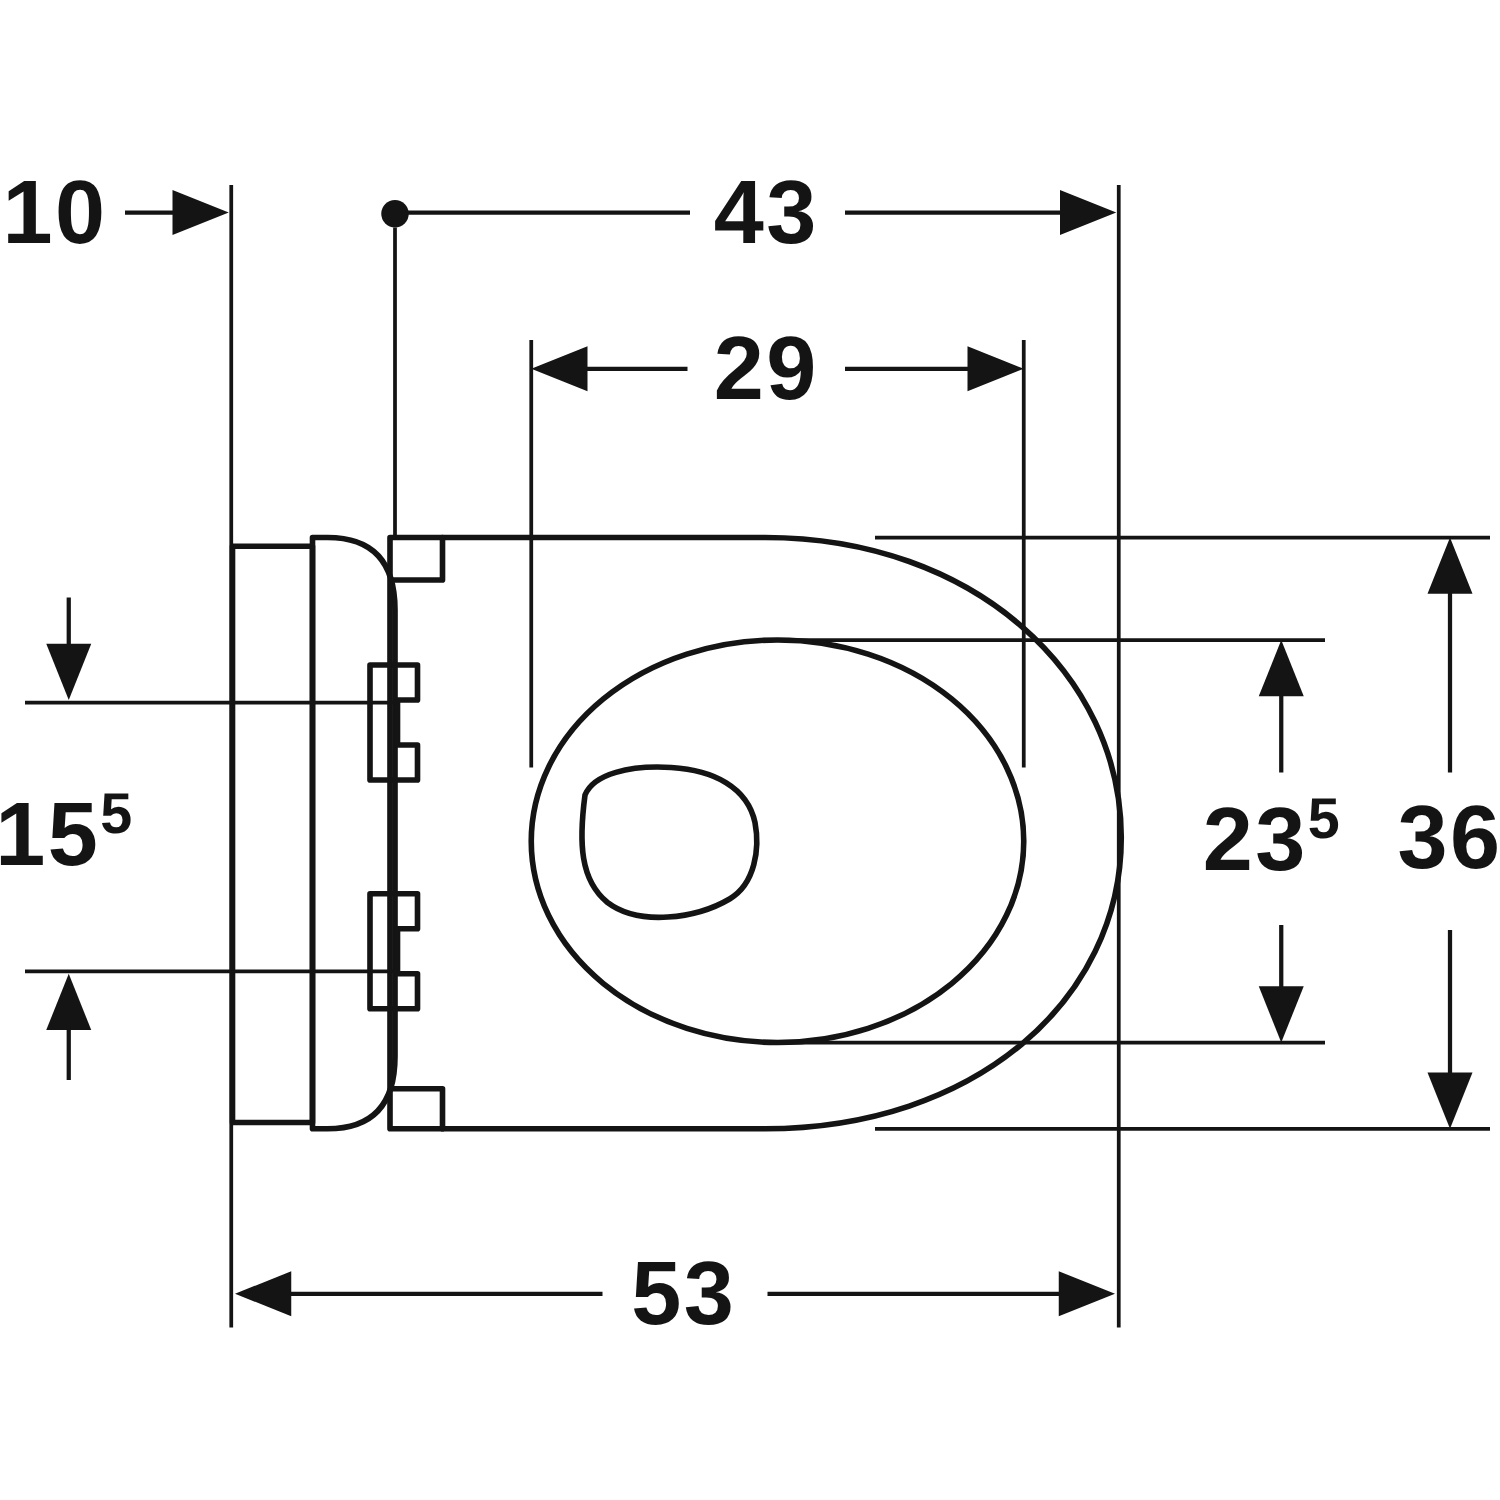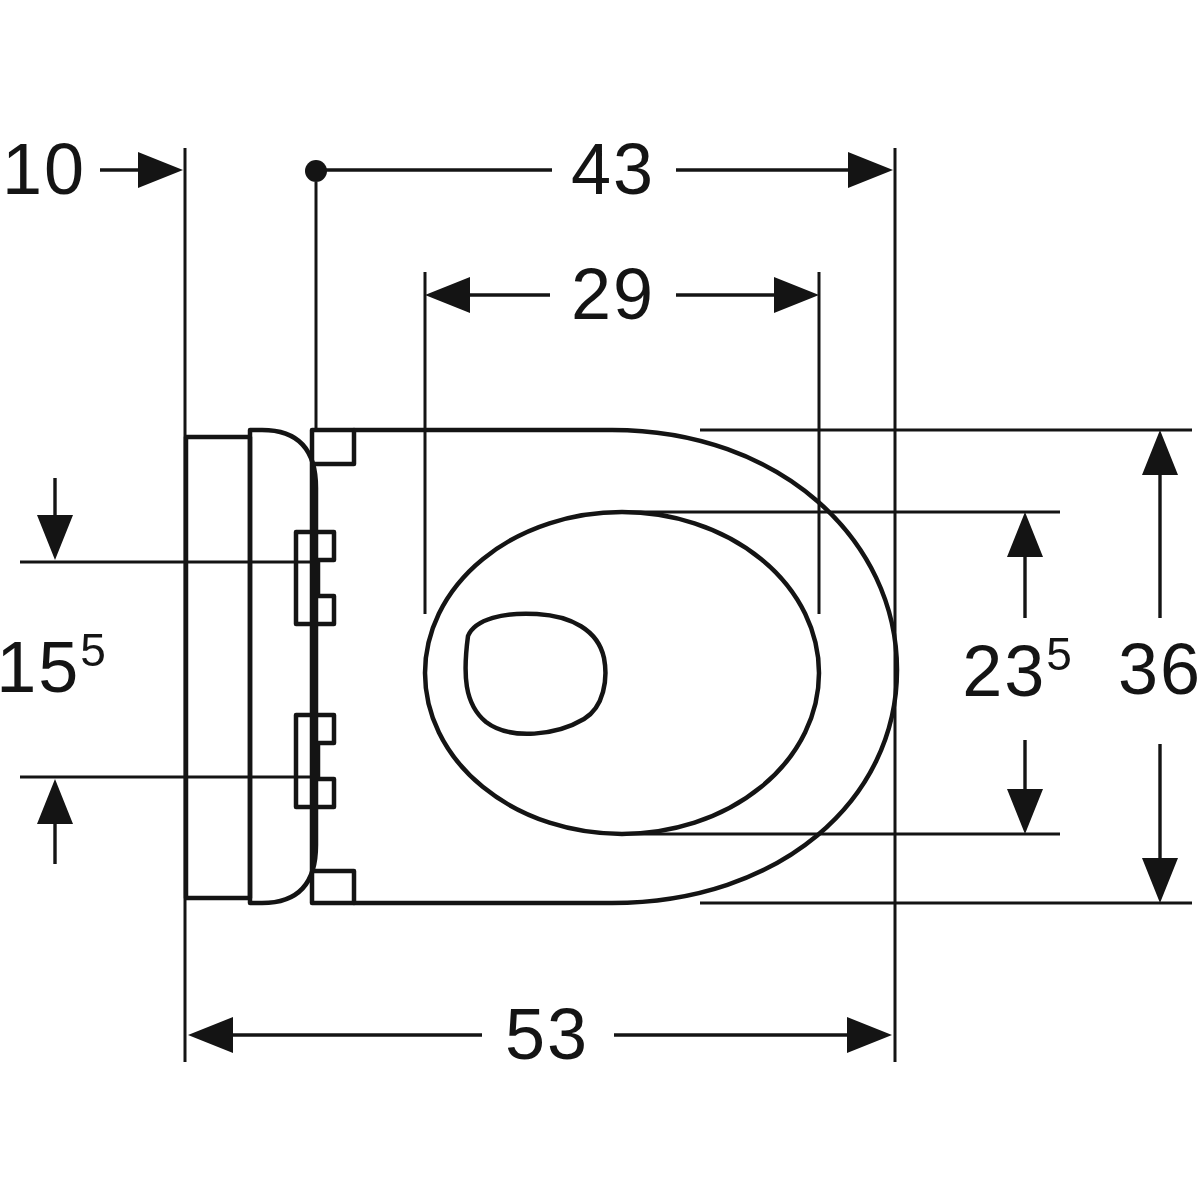--- a/index.html
+++ b/index.html
@@ -6,20 +6,21 @@
     margin: 0;
     padding: 0;
     background: #ffffff;
   }
   .page {
     position: relative;
     width: 1200px;
     height: 1200px;
     background: #ffffff;
     overflow: hidden;
+    font-weight: bold;
   }
   svg { display: block; }
   .draw {
     stroke: #141414;
     stroke-width: 4.5;
     fill: none;
     stroke-linejoin: round;
     stroke-linecap: round;
   }
   .dim {

